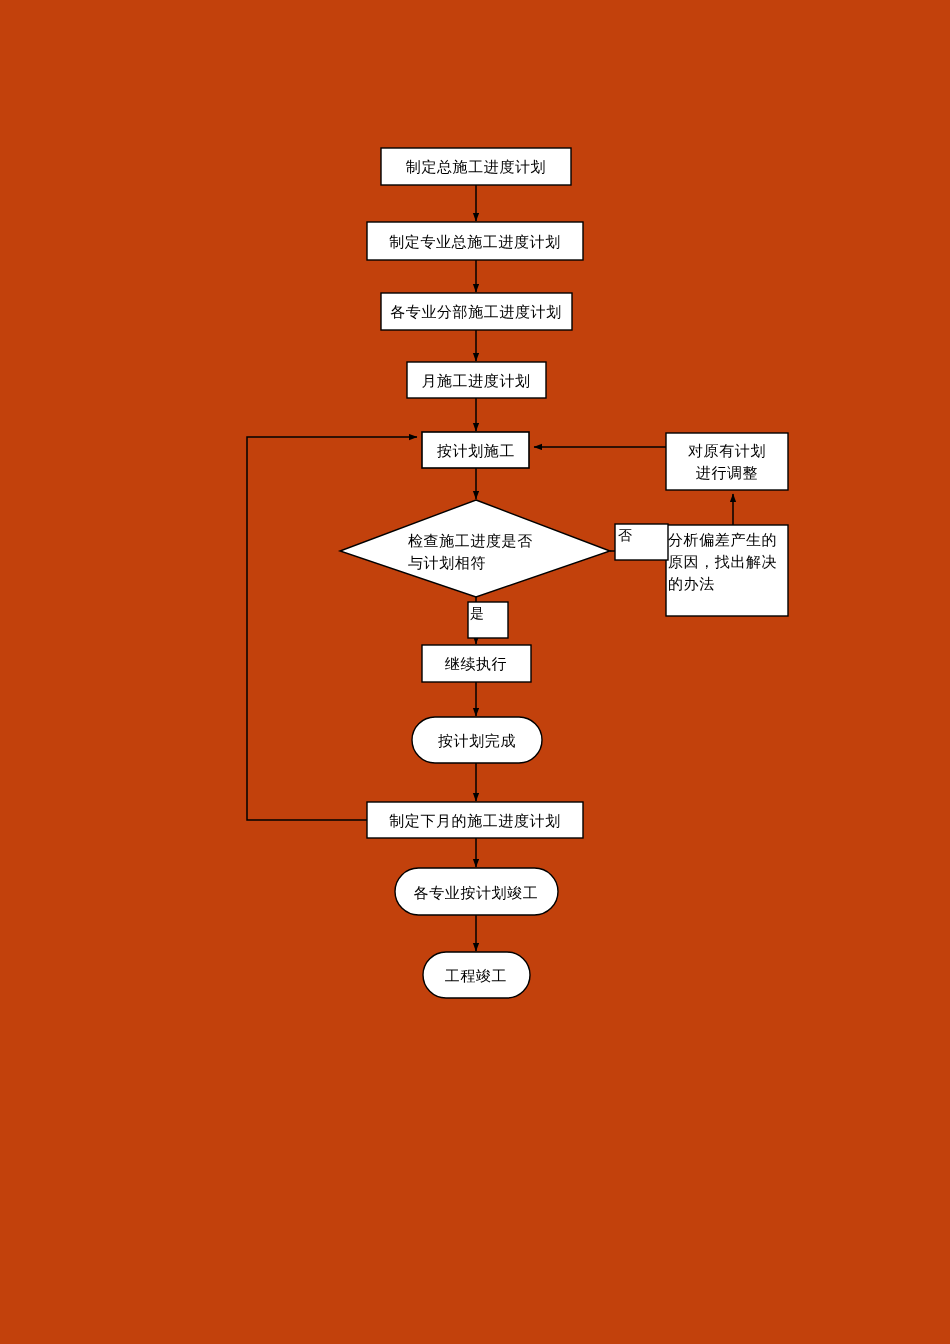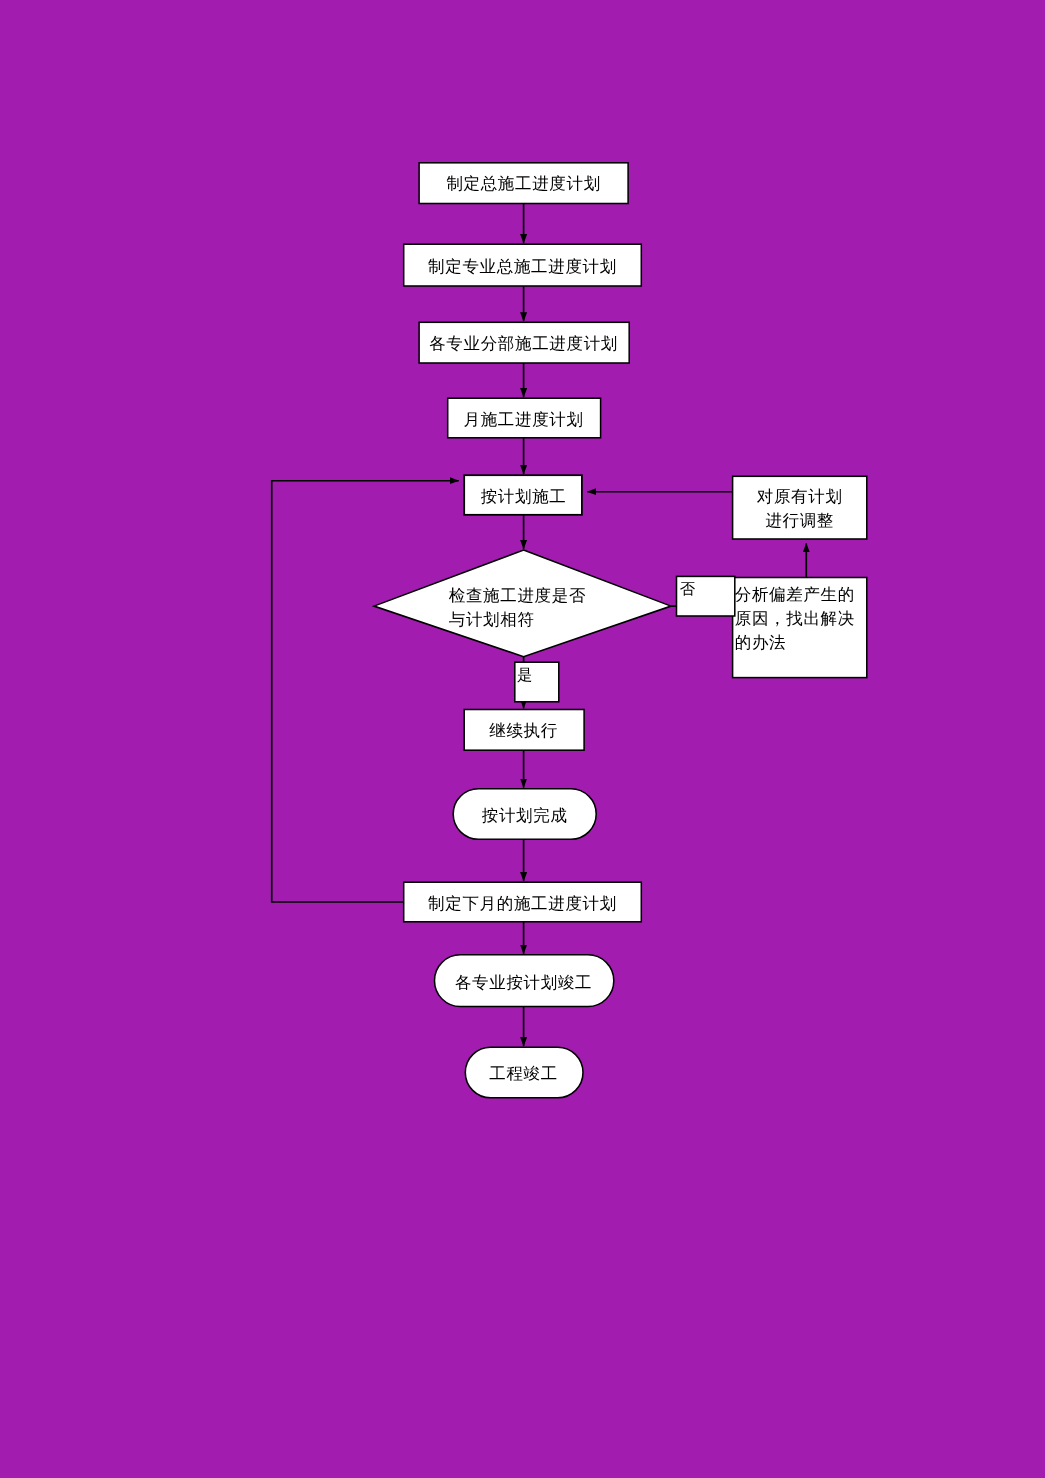--- a/index.html
+++ b/index.html
@@ -10,21 +10,21 @@
   body {
     width: 950px;
     height: 1344px;
     font-family: "Liberation Serif", "DejaVu Serif", serif;
     overflow: hidden;
   }
   #flowchart-root {
     position: relative;
     width: 950px;
     height: 1344px;
-    background: #a21caf;
+    background: #c2410c;
   }
   svg.diagram {
     position: absolute;
     top: 0;
     left: 0;
     width: 950px;
     height: 1344px;
     display: block;
   }
   .node-shape {

